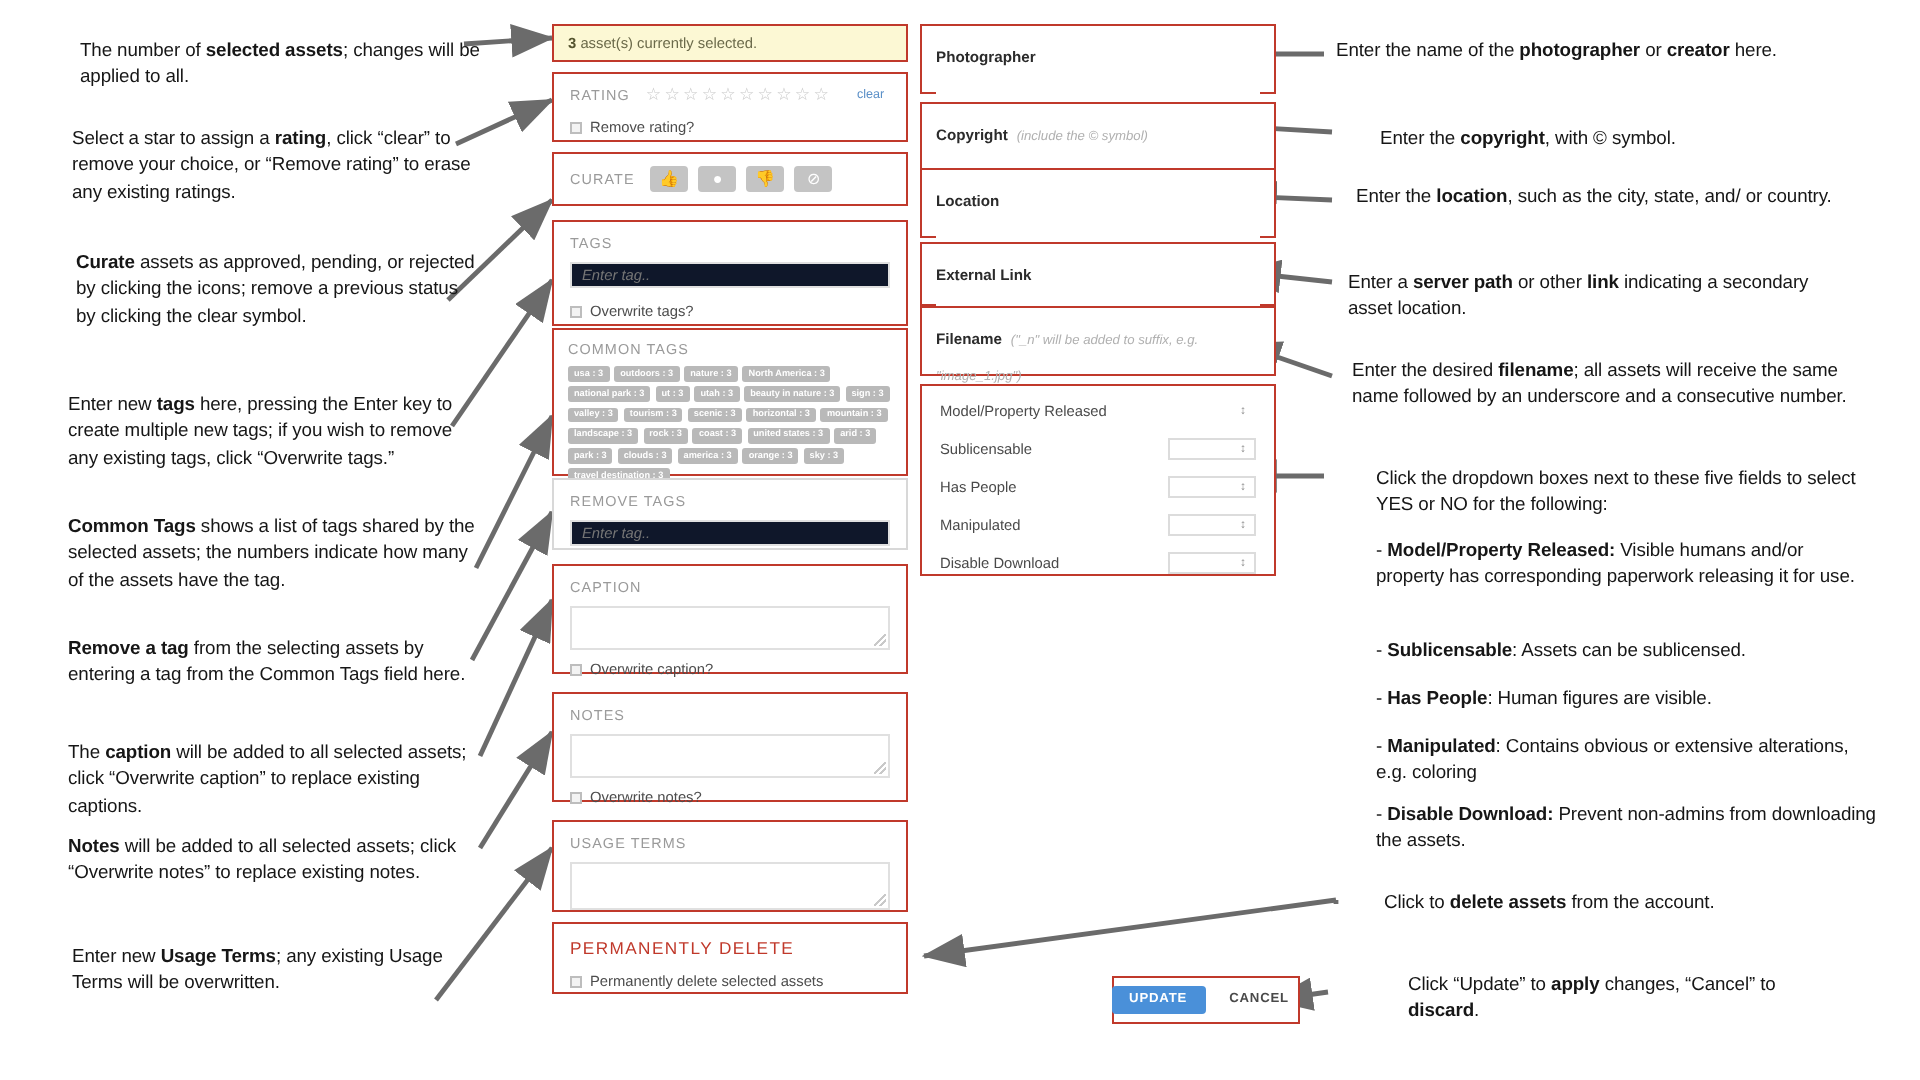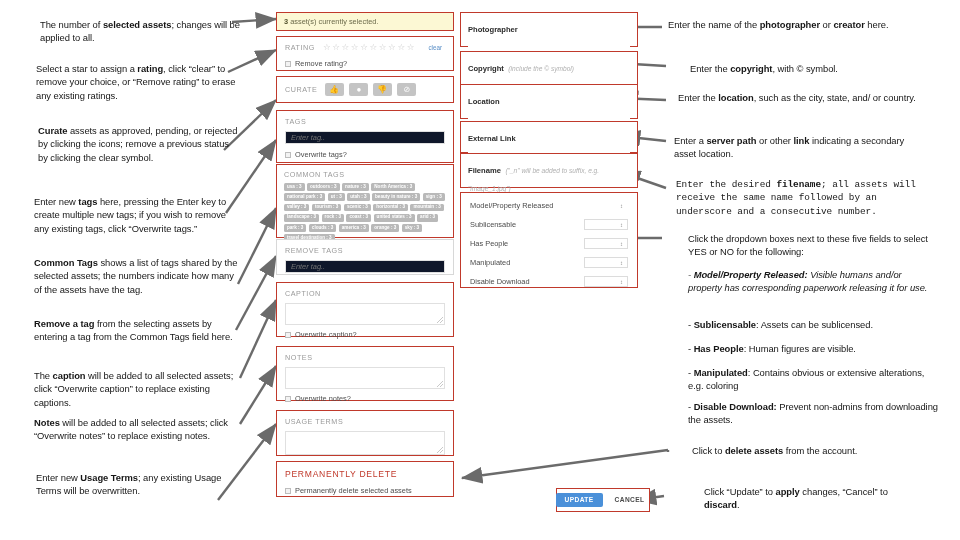--- a/index.html
+++ b/index.html
@@ -222,27 +222,27 @@
   </div>
   <div class="anno right" style="left:690px; top:62px;">
     <p>Enter the <b>copyright</b>, with © symbol.</p>
   </div>
   <div class="anno right" style="left:678px; top:91px;">
     <p>Enter the <b>location</b>, such as the city, state, and/ or country.</p>
   </div>
   <div class="anno right" style="left:674px; top:134px;">
     <p>Enter a <b>server path</b> or other <b>link</b> indicating a secondary asset location.</p>
   </div>
-  <div class="anno right" style="left:676px; top:178px;font-family:Liberation Mono, monospace;">
+  <div class="anno right" style="left:676px; top:178px;">
     <p>Enter the desired <b>filename</b>; all assets will receive the same name followed by an underscore and a consecutive number.</p>
   </div>
   <div class="anno right" style="left:688px; top:232px;">
     <p>Click the dropdown boxes next to these five fields to select YES or NO for the following:</p>
   </div>
-  <div class="anno right" style="left:688px; top:268px;font-style:italic;">
+  <div class="anno right" style="left:688px; top:268px;">
     <p>- <b>Model/Property Released:</b> Visible humans and/or property has corresponding paperwork releasing it for use.</p>
   </div>
   <div class="anno right" style="left:688px; top:318px;">
     <p>- <b>Sublicensable</b>: Assets can be sublicensed.</p>
   </div>
   <div class="anno right" style="left:688px; top:342px;">
     <p>- <b>Has People</b>: Human figures are visible.</p>
   </div>
   <div class="anno right" style="left:688px; top:366px;">
     <p>- <b>Manipulated</b>: Contains obvious or extensive alterations, e.g. coloring</p>

